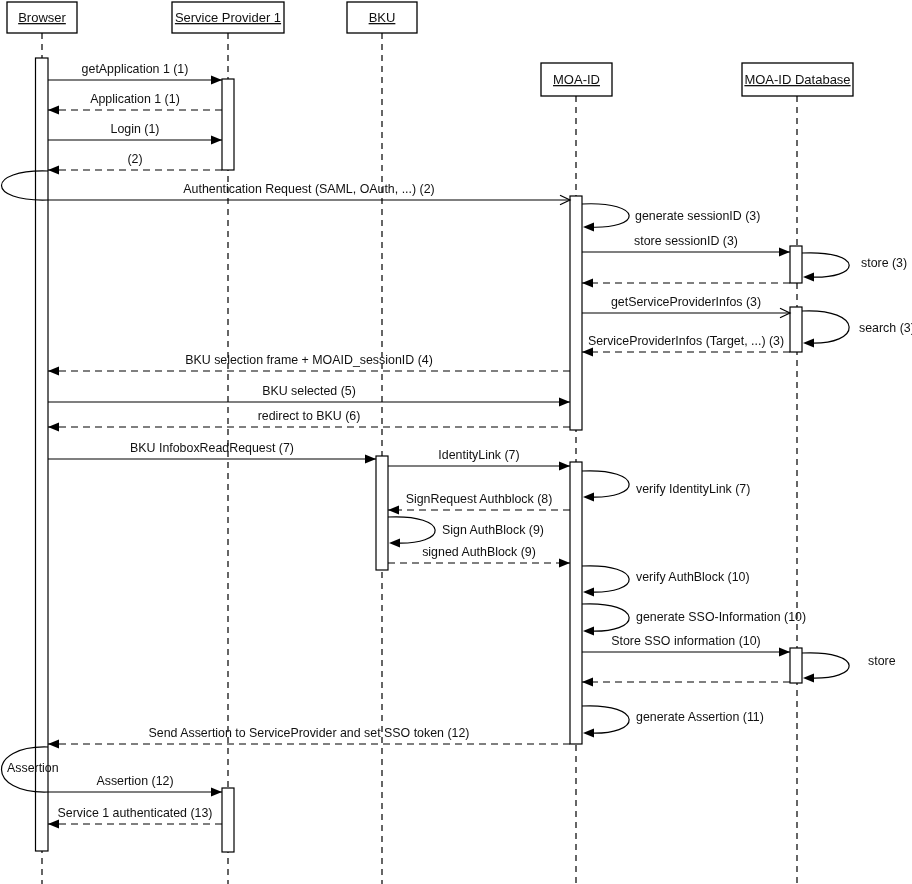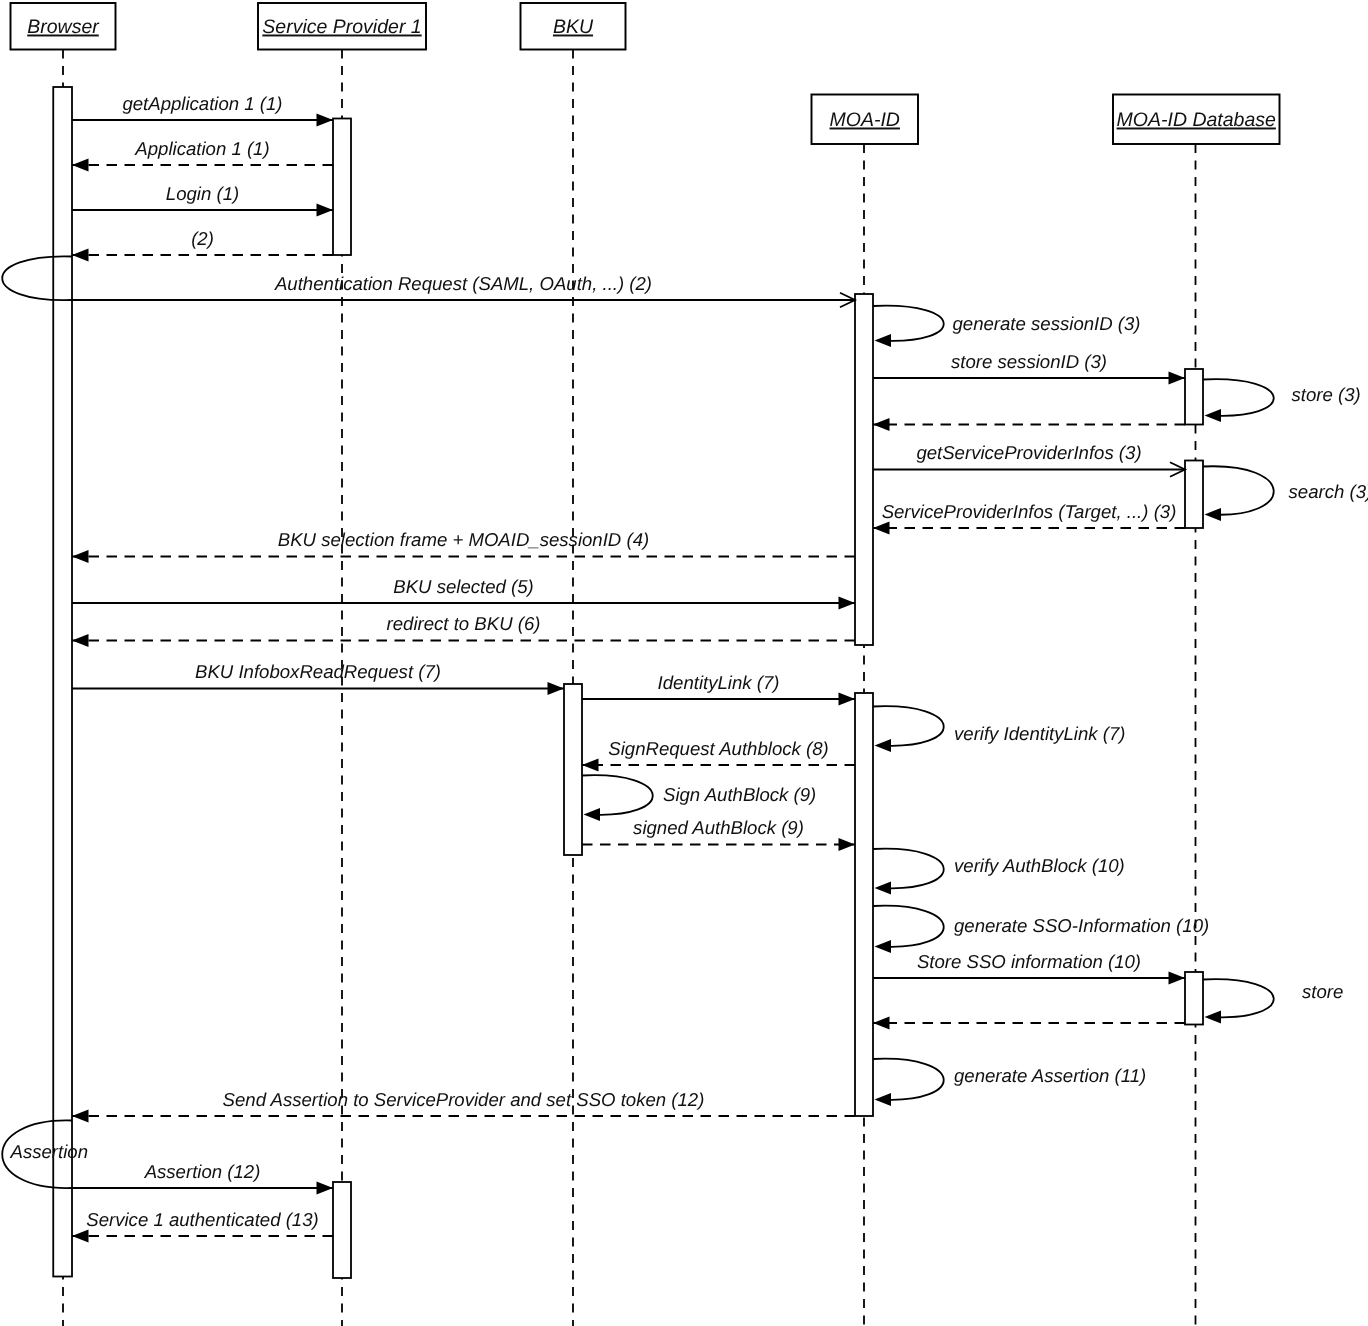--- a/index.html
+++ b/index.html
@@ -1,17 +1,17 @@
 <!DOCTYPE html>
 <html><head>
 <meta charset="utf-8">
 <style>
   html,body{margin:0;padding:0;background:#ffffff;}
   body{width:912px;height:884px;overflow:hidden;}
-  main{width:880px;height:884px;position:relative;font-style:italic;}
+  main{width:880px;height:884px;position:relative;}
   svg{display:block;}
   svg text{font-family:"Liberation Sans", sans-serif;fill:#111111;}
 </style>
 </head>
 <body>
 
 <main>
   <svg id="seq-svg" width="912" height="884" viewBox="0 0 912 884" xmlns="http://www.w3.org/2000/svg">
       <line x1="42" y1="33" x2="42" y2="884" stroke="#000000" stroke-width="1.2" stroke-dasharray="6 5"></line>
       <line x1="228" y1="33" x2="228" y2="884" stroke="#000000" stroke-width="1.2" stroke-dasharray="6 5"></line>

